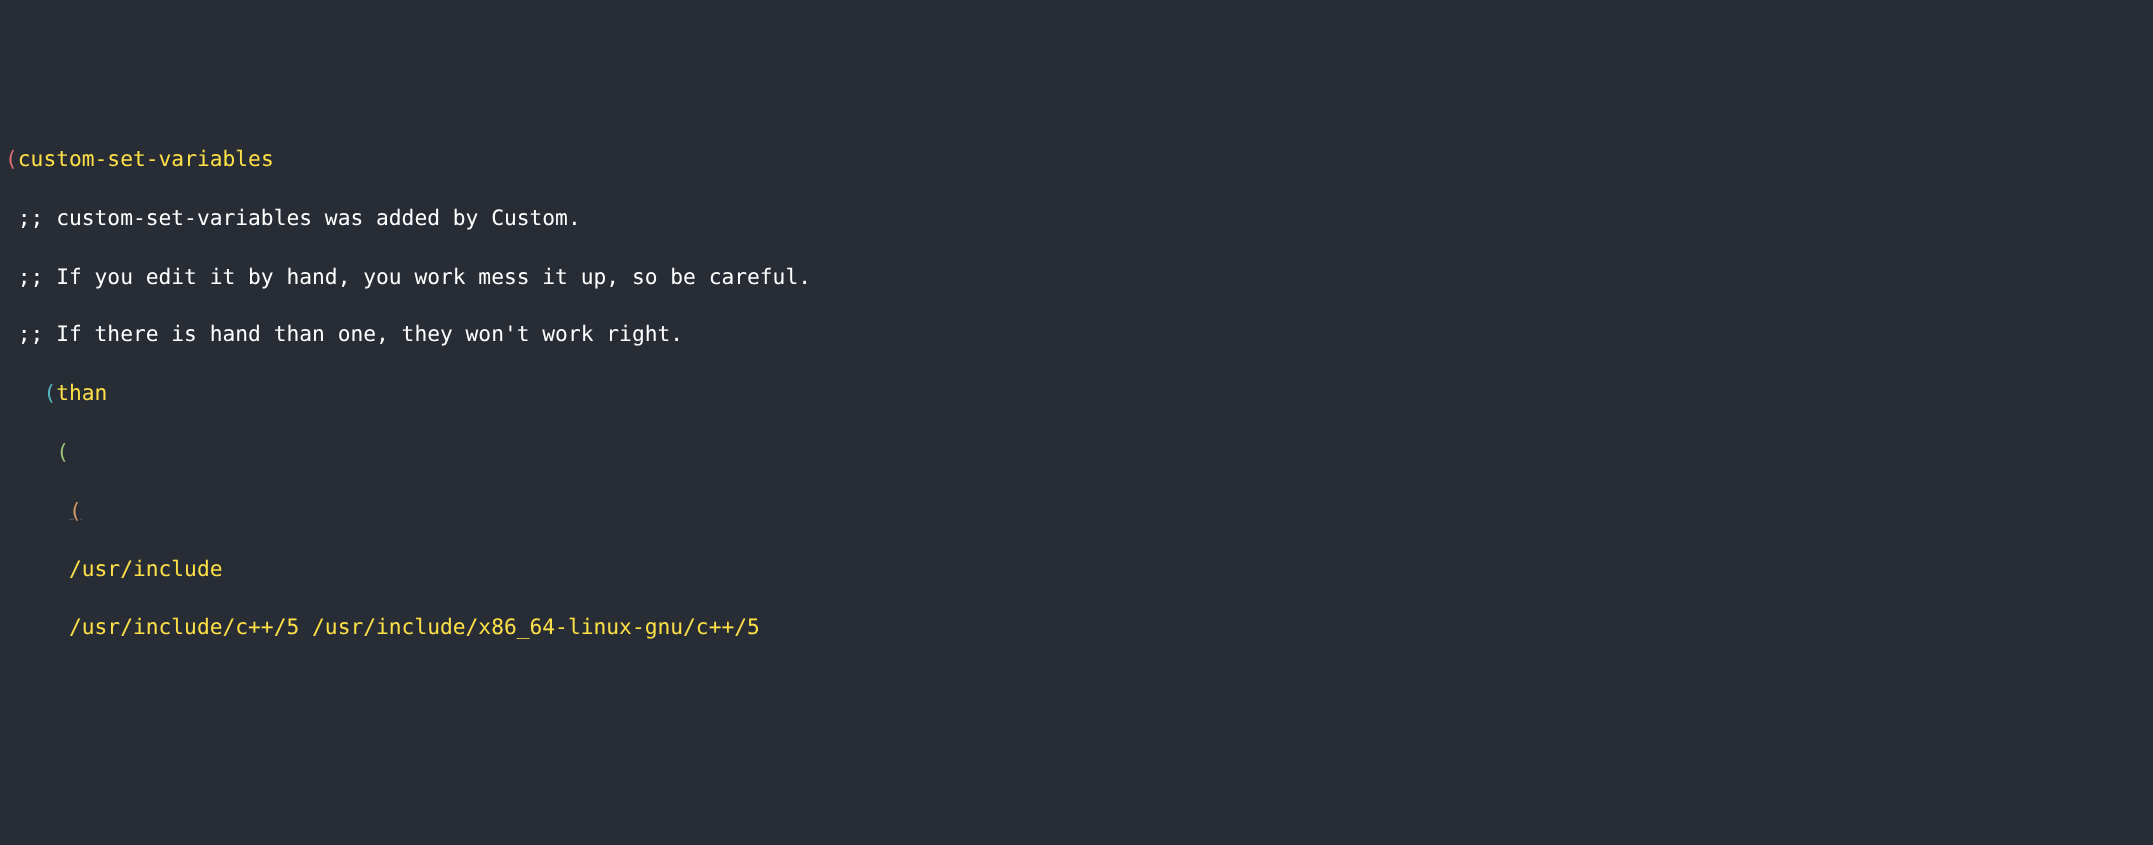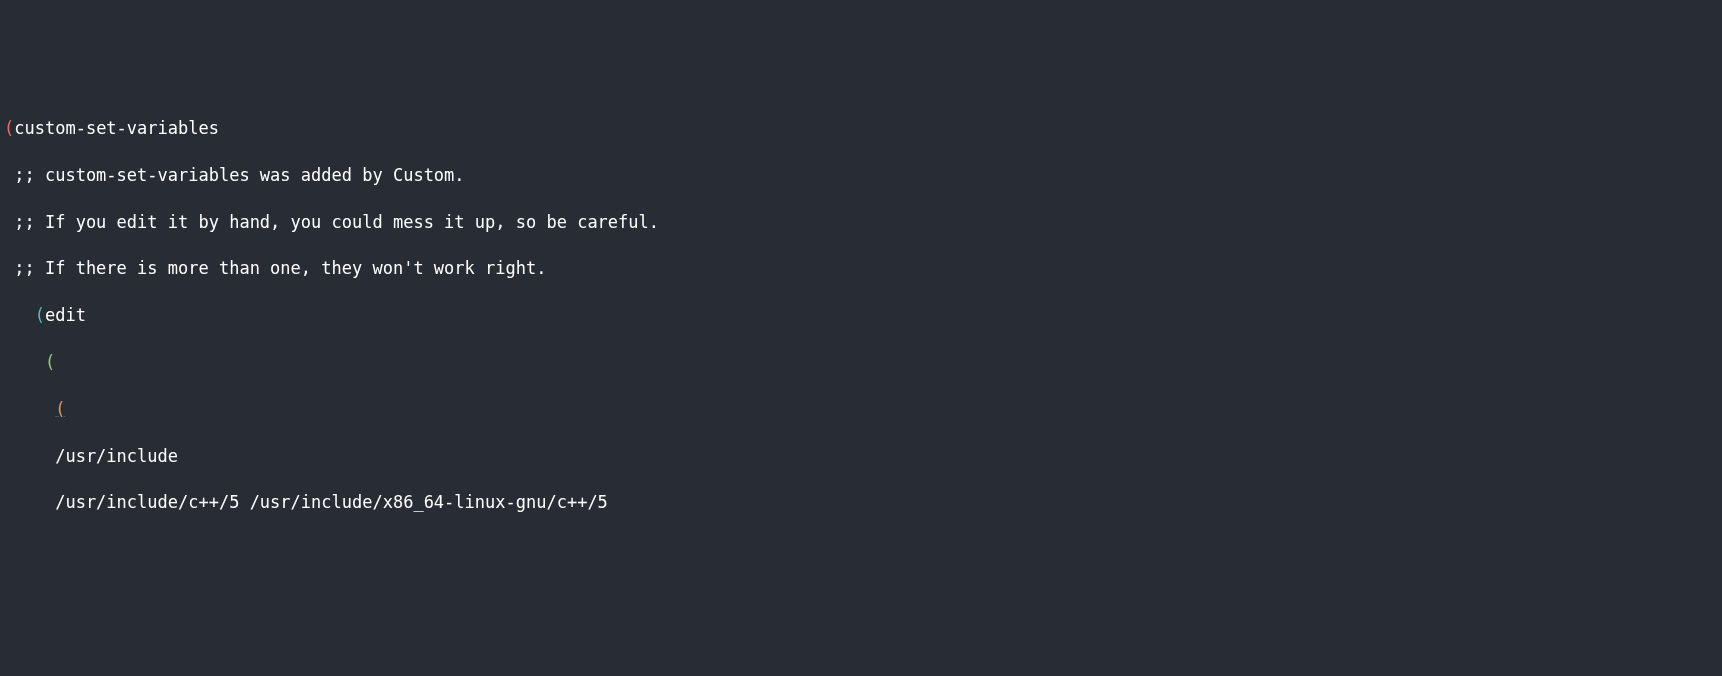--- a/index.html
+++ b/index.html
@@ -20,34 +20,34 @@
   .line {
     height: 23.4px;
     padding-left: 4px;
   }
   .paren-red { color: #e06c75; }
   .paren-magenta { color: #c678dd; }
   .paren-green { color: #98c379; }
   .paren-cyan { color: #56b6c2; }
   .paren-orange { color: #d19a66; }
   .comment { color: #ffffff; font-style: normal; }
-  .text { color: #ffffff; }
+  .text { color: #fde047; }
   .underline { text-decoration: underline; text-decoration-color: #4b5261; }
 </style>
 </head>
 <body>
 
 
 
 <div class="editor">
 <div class="line"><span class="paren-red">(</span><span class="text">custom-set-variables</span></div>
 <div class="line"><span class="comment"> ;; custom-set-variables was added by Custom.</span></div>
-<div class="line"><span class="comment"> ;; If you edit it by hand, you could mess it up, so be careful.</span></div>
-<div class="line"><span class="comment"> ;; If there is more than one, they won't work right.</span></div>
-<div class="line"><span class="text">   </span><span class="paren-cyan">(</span><span class="text">edit</span></div>
+<div class="line"><span class="comment"> ;; If you edit it by hand, you work mess it up, so be careful.</span></div>
+<div class="line"><span class="comment"> ;; If there is hand than one, they won't work right.</span></div>
+<div class="line"><span class="text">   </span><span class="paren-cyan">(</span><span class="text">than</span></div>
 <div class="line"><span class="text">    </span><span class="paren-green">(</span></div>
 <div class="line"><span class="text">     </span><span class="paren-orange underline">(</span></div>
 <div class="line"><span class="text">     /usr/include</span></div>
 <div class="line"><span class="text">     /usr/include/c++/5 /usr/include/x86_64-linux-gnu/c++/5</span></div>
 
 
 
 
 
 

